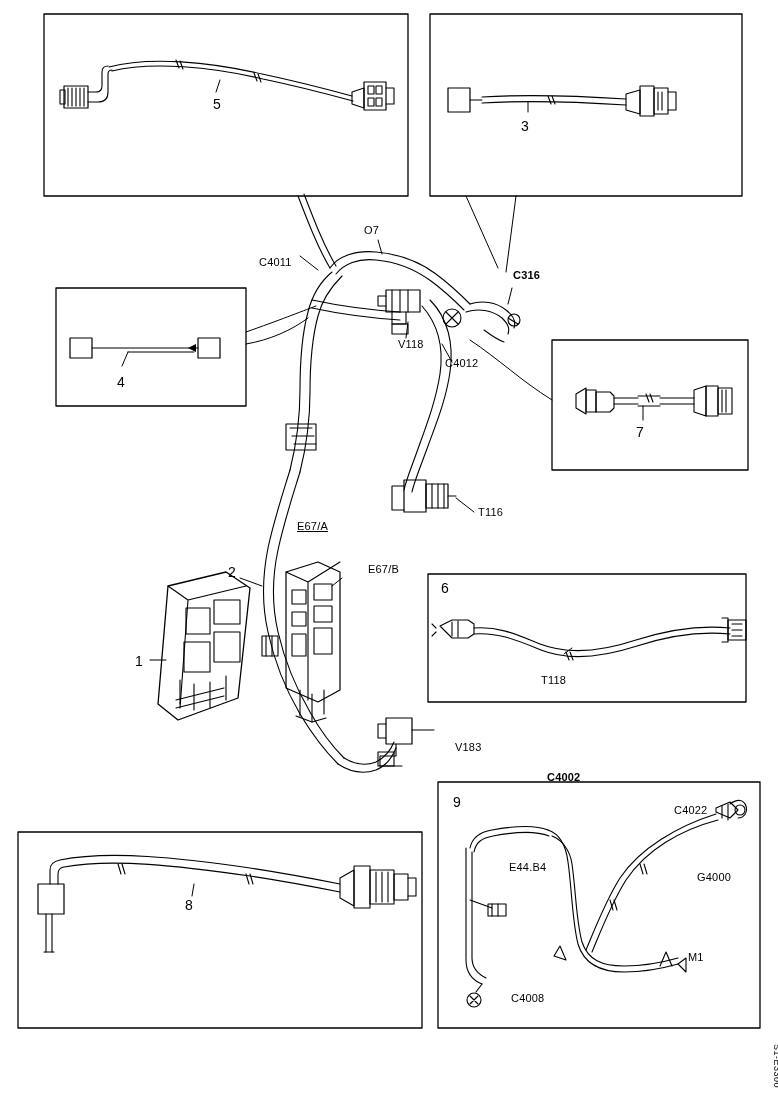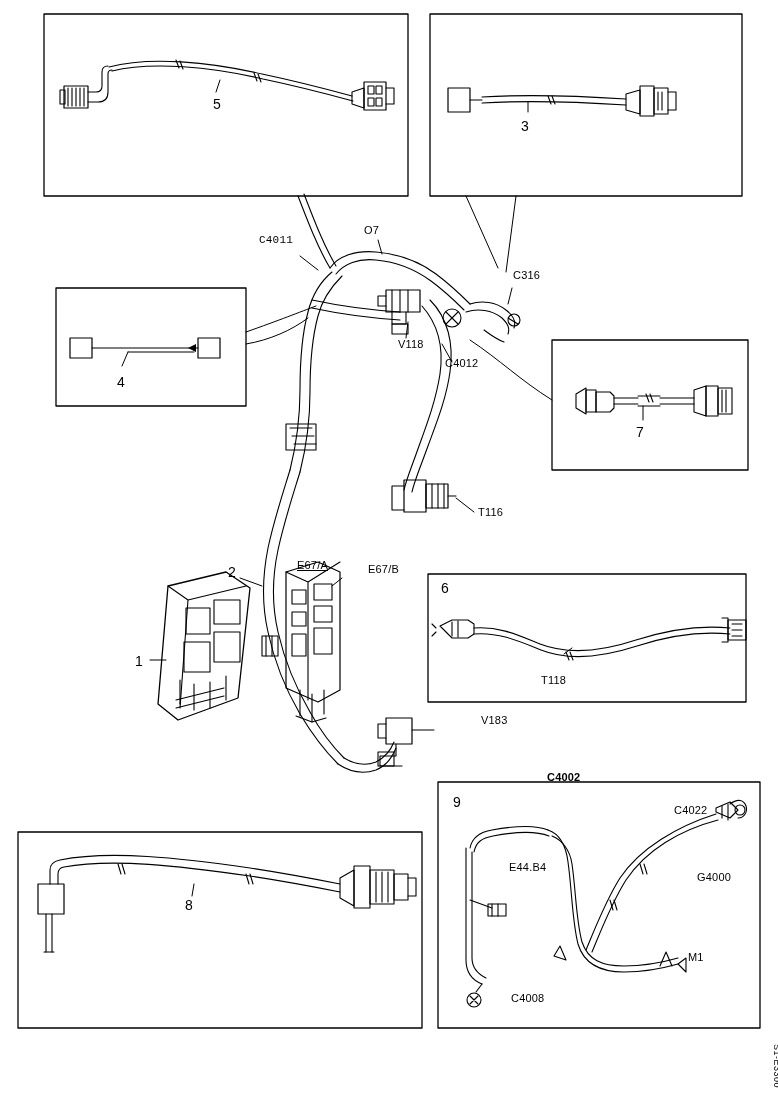--- a/index.html
+++ b/index.html
@@ -322,30 +322,30 @@
   <div class="lbl num" style="left:213px; top:96px;">5</div>
   <div class="lbl num" style="left:521px; top:118px;">3</div>
   <div class="lbl num" style="left:117px; top:374px;">4</div>
   <div class="lbl num" style="left:636px; top:424px;">7</div>
   <div class="lbl num" style="left:441px; top:580px;">6</div>
   <div class="lbl num" style="left:185px; top:897px;">8</div>
   <div class="lbl num" style="left:453px; top:794px;">9</div>
   <div class="lbl num" style="left:135px; top:653px;">1</div>
   <div class="lbl num" style="left:228px; top:564px;">2</div>
 
-  <div class="lbl" style="left:259px; top:234px;font-family:Liberation Mono, monospace;">C4011</div>
+  <div class="lbl" style="left:259px; top:256px;">C4011</div>
   <div class="lbl" style="left:364px; top:224px;">O7</div>
-  <div class="lbl" style="left:513px; top:269px;">C316</div>
+  <div class="lbl" style="left:513px; top:269px;font-weight:bold;">C316</div>
   <div class="lbl" style="left:398px; top:338px;">V118</div>
   <div class="lbl" style="left:445px; top:357px;">C4012</div>
   <div class="lbl" style="left:478px; top:506px;">T116</div>
-  <div class="lbl" style="left:297px; top:559px;text-decoration:underline;">E67/A</div>
+  <div class="lbl" style="left:297px; top:520px;text-decoration:underline;">E67/A</div>
   <div class="lbl" style="left:344px; top:563px;margin-left:24px;">E67/B</div>
   <div class="lbl" style="left:541px; top:674px;">T118</div>
-  <div class="lbl" style="left:455px; top:714px;margin-left:26px;">V183</div>
+  <div class="lbl" style="left:455px; top:741px;">V183</div>
   <div class="lbl" style="left:547px; top:771px;font-weight:bold;">C4002</div>
   <div class="lbl" style="left:654px; top:804px;margin-left:20px;">C4022</div>
   <div class="lbl" style="left:697px; top:871px;">G4000</div>
   <div class="lbl" style="left:509px; top:861px;">E44.B4</div>
   <div class="lbl" style="left:688px; top:951px;">M1</div>
   <div class="lbl" style="left:511px; top:992px;">C4008</div>
 
   <div class="corner-code">S1-E3300</div>
 
 </div>

